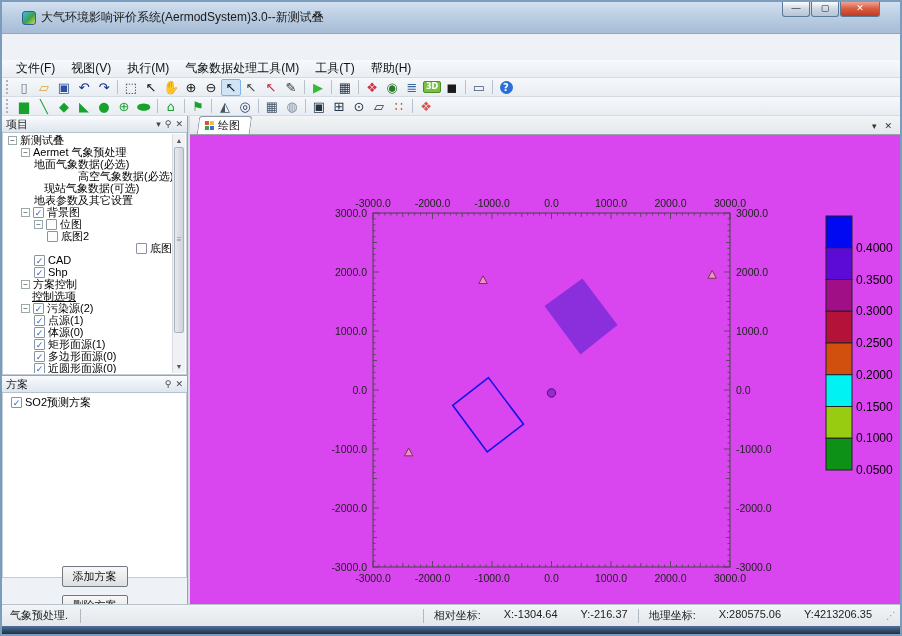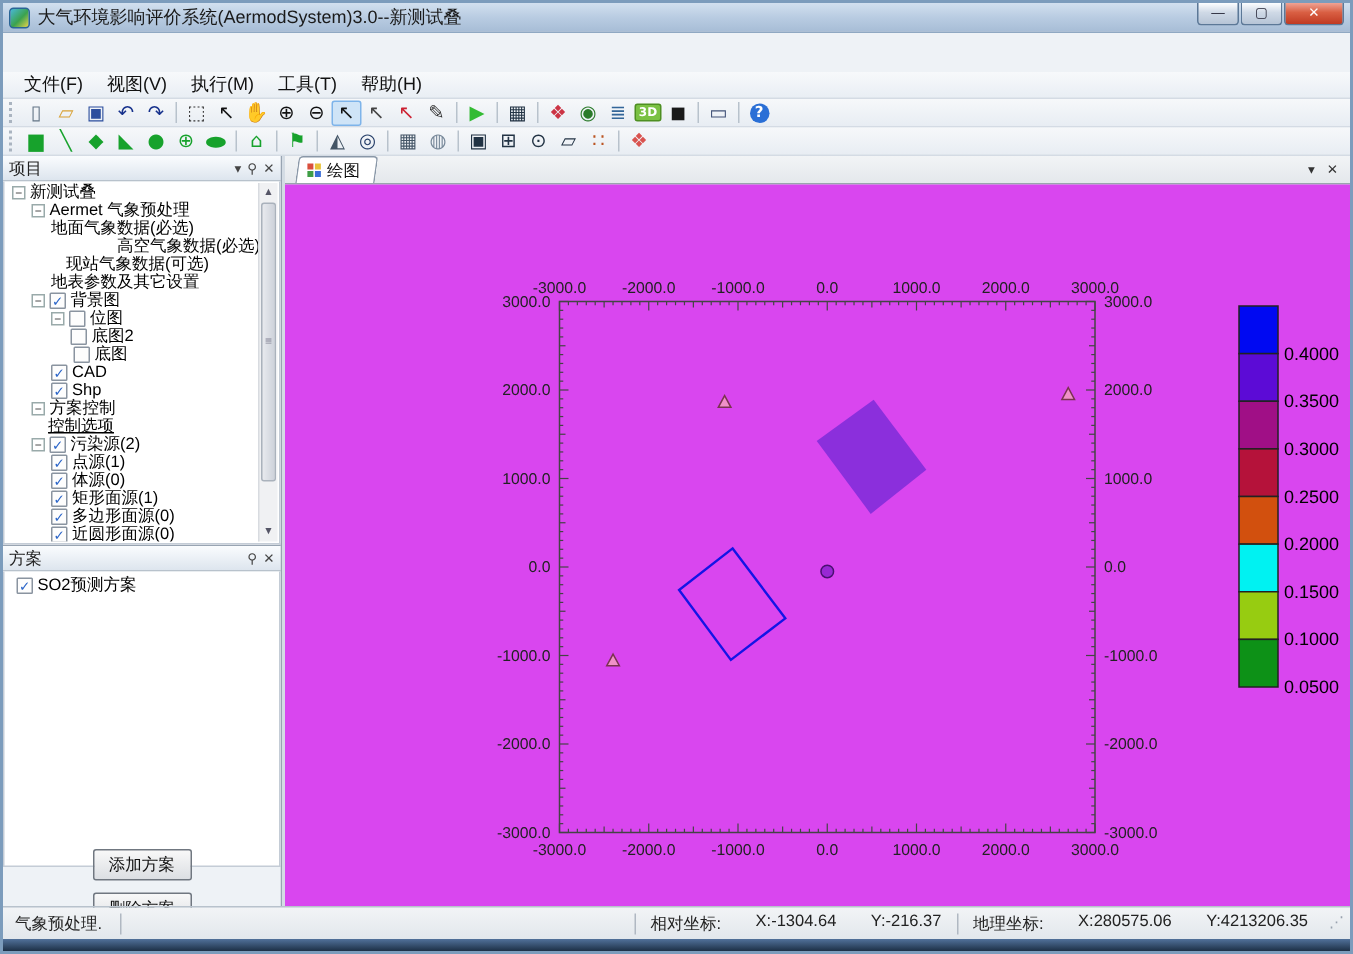--- a/index.html
+++ b/index.html
@@ -1,20 +1,20 @@
 <!DOCTYPE html>
 <html><head>
 <meta charset="utf-8">
 <style>
   * { margin:0; padding:0; box-sizing:border-box; }
   html,body { width:902px; height:636px; font-family:"Liberation Sans","DejaVu Sans",sans-serif; background:#d8e4f0; }
   .window { width:902px; height:636px; border:2px solid #7c9cbc; background:#eef2f6; display:flex; flex-direction:column; }
 
   
-  .titlebar { height:20px; background:linear-gradient(180deg,#d2e0ef 0%,#b9cce2 50%,#a7bdd6 100%); display:flex; align-items:center; padding:0 4px; border-bottom:1px solid #8fa8c2; }
+  .titlebar { height:32px; background:linear-gradient(180deg,#d2e0ef 0%,#b9cce2 50%,#a7bdd6 100%); display:flex; align-items:center; padding:0 20px; border-bottom:1px solid #8fa8c2; }
   .appicon { width:14px; height:14px; border-radius:3px; border:1px solid #2a6496; background:linear-gradient(135deg,#49b8d8 0%,#3ba24e 55%,#e8d44d 100%); margin-right:5px; flex:0 0 auto; }
   .title-text { font-size:12px; color:#1a1a1a; white-space:nowrap; overflow:hidden; }
   .win-controls { margin-left:auto; display:flex; align-self:flex-start; }
   .wbtn { width:28px; height:15px; border:1px solid #5c7897; border-top:none; background:linear-gradient(180deg,#fdfeff,#cfd9e6 45%,#b6c4d6); color:#223; font-size:9px; line-height:13px; text-align:center; border-radius:0 0 3px 3px; margin-left:1px; }
   .wbtn.close { width:40px; background:linear-gradient(180deg,#f0a394,#d95f43 45%,#c03a22); color:#fff; font-weight:bold; }
 
   
   .menubar { height:18px; background:linear-gradient(180deg,#f7f9fb,#e9eef4); display:flex; align-items:center; padding-left:6px; border-bottom:1px solid #d4dbe4;margin-top:26px; }
   .menu-item { font-size:12px; color:#111; padding:1px 8px; white-space:nowrap; }
 
@@ -92,20 +92,21 @@
       <span class="wbtn">—</span>
       <span class="wbtn">▢</span>
       <span class="wbtn close">✕</span>
     </span>
   </div>
 
   <div class="menubar" id="menubar">
       <span class="menu-item">文件(F)</span>
       <span class="menu-item">视图(V)</span>
       <span class="menu-item">执行(M)</span>
+      <span class="menu-item">气象数据处理工具(M)</span>
       <span class="menu-item">工具(T)</span>
       <span class="menu-item">帮助(H)</span>
     </div>
 
   <div class="toolbar">
     <span class="grip"></span>
     <span id="tb1" style="display:flex;align-items:center;">
         <span class="tbtn">
           <span class="glyph" style="color: rgb(102, 119, 136);">▯</span>
         </span>
@@ -293,21 +294,21 @@
               </div>
               <div class="trow" style="padding-left: 30px;">
                 <span class="expander">−</span>
                 <span class="cbox"></span>
                 <span class="tlabel">位图</span>
               </div>
               <div class="trow" style="padding-left: 43px;">
                 <span class="cbox"></span>
                 <span class="tlabel">底图2</span>
               </div>
-              <div class="trow" style="padding-left: 45px;">
+              <div class="trow" style="padding-left: 45px; justify-content: flex-end;">
                 <span class="cbox"></span>
                 <span class="tlabel">底图</span>
               </div>
               <div class="trow" style="padding-left: 30px;">
                 <span class="cbox on">✓</span>
                 <span class="tlabel">CAD</span>
               </div>
               <div class="trow" style="padding-left: 30px;">
                 <span class="cbox on">✓</span>
                 <span class="tlabel">Shp</span>

